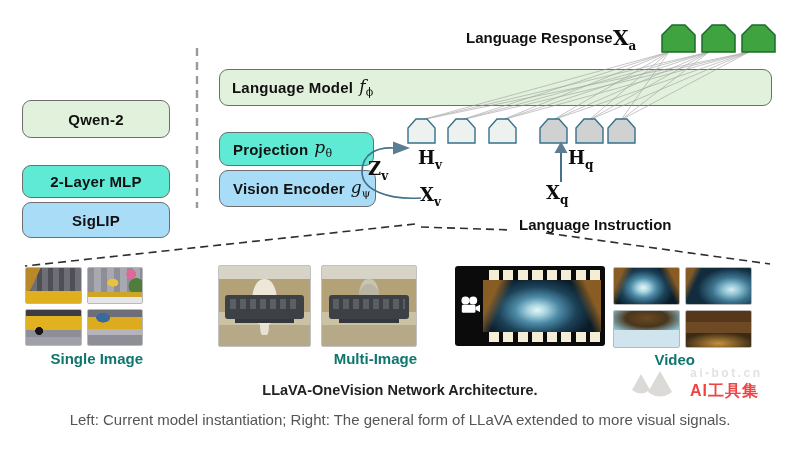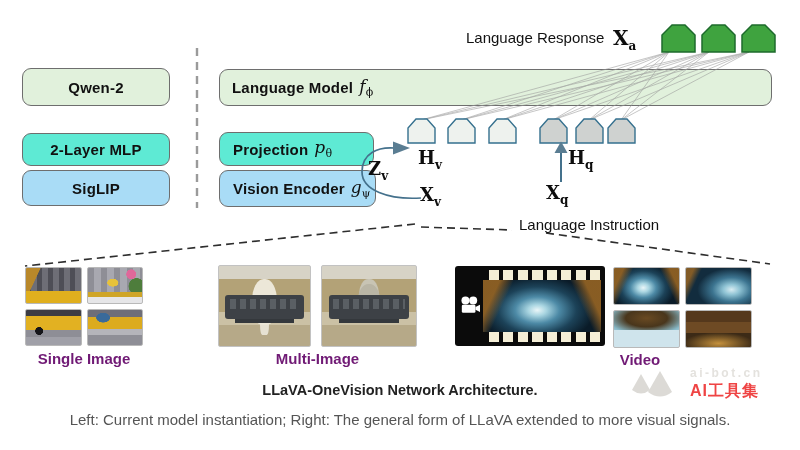--- a/index.html
+++ b/index.html
@@ -1,37 +1,37 @@
 <!DOCTYPE html>
 <html><head>
 <meta charset="utf-8">
 <style>
   html,body{margin:0;padding:0;background:#fff;}
   #canvas{position:relative;width:800px;height:450px;background:#ffffff;overflow:hidden;
           font-family:"Liberation Sans",sans-serif;color:#1a1a1a;}
   
   .box{position:absolute;border:1.3px solid #6e6e6e;border-radius:9px;display:flex;align-items:center;
        font-size:15px;font-weight:600;letter-spacing:.2px;color:#111;box-sizing:border-box;}
-  .box.center{justify-content:center;}
+  .box.center{justify-content:center;margin-top:32px;}
   .box.left{justify-content:flex-start;padding-left:13px;}
   .green-box{background:#e1f1dc;}
   .pink-box{background:#5eead4;}
   .blue-box{background:#a9dcf6;}
   .mathsym{font-family:"DejaVu Serif",serif;font-style:italic;font-weight:500;font-size:17px;margin-left:6px;}
   .mathsym sub{font-size:11px;font-style:normal;}
   
   .vec{position:absolute;font-family:"DejaVu Serif",serif;font-weight:bold;font-size:18px;color:#0d0d0d;}
   .vec sub{font-size:12px;}
-  .plain-label{position:absolute;font-size:15px;font-weight:400;color:#111;}
+  .plain-label{position:absolute;font-size:15px;font-weight:700;color:#111;}
   
   #overlay{position:absolute;left:0;top:0;pointer-events:none;}
   
   .tile{border:1px solid #b9b9b9;border-radius:2px;box-sizing:border-box;}
   .grid2x2{position:absolute;display:grid;grid-template-columns:1fr 1fr;grid-template-rows:1fr 1fr;gap:5px;}
-  .ex-label{position:absolute;font-size:15px;font-weight:600;color:#701a75;text-align:center;}
+  .ex-label{position:absolute;font-size:15px;font-weight:600;color:#0f766e;text-align:right;}
   
   .t1{background-image:
       linear-gradient(0deg,#e0af1e 0 34%,rgba(0,0,0,0) 34%),
       linear-gradient(115deg,#b9882a 0 20%,rgba(0,0,0,0) 21%),
       repeating-linear-gradient(90deg,#4e4e56 0 5px,#6e6e76 5px 11px);}
   .t2{background-image:
       linear-gradient(0deg,#e6e6e8 0 16%,#cfa527 16% 30%,rgba(0,0,0,0) 30%),
       radial-gradient(circle at 80% 18%,#df689a 0 9%,rgba(0,0,0,0) 10%),
       radial-gradient(circle at 90% 52%,#4e7d3c 0 15%,rgba(0,0,0,0) 16%),
       radial-gradient(ellipse at 46% 42%,#e7c23a 0 13%,rgba(0,0,0,0) 14%),

